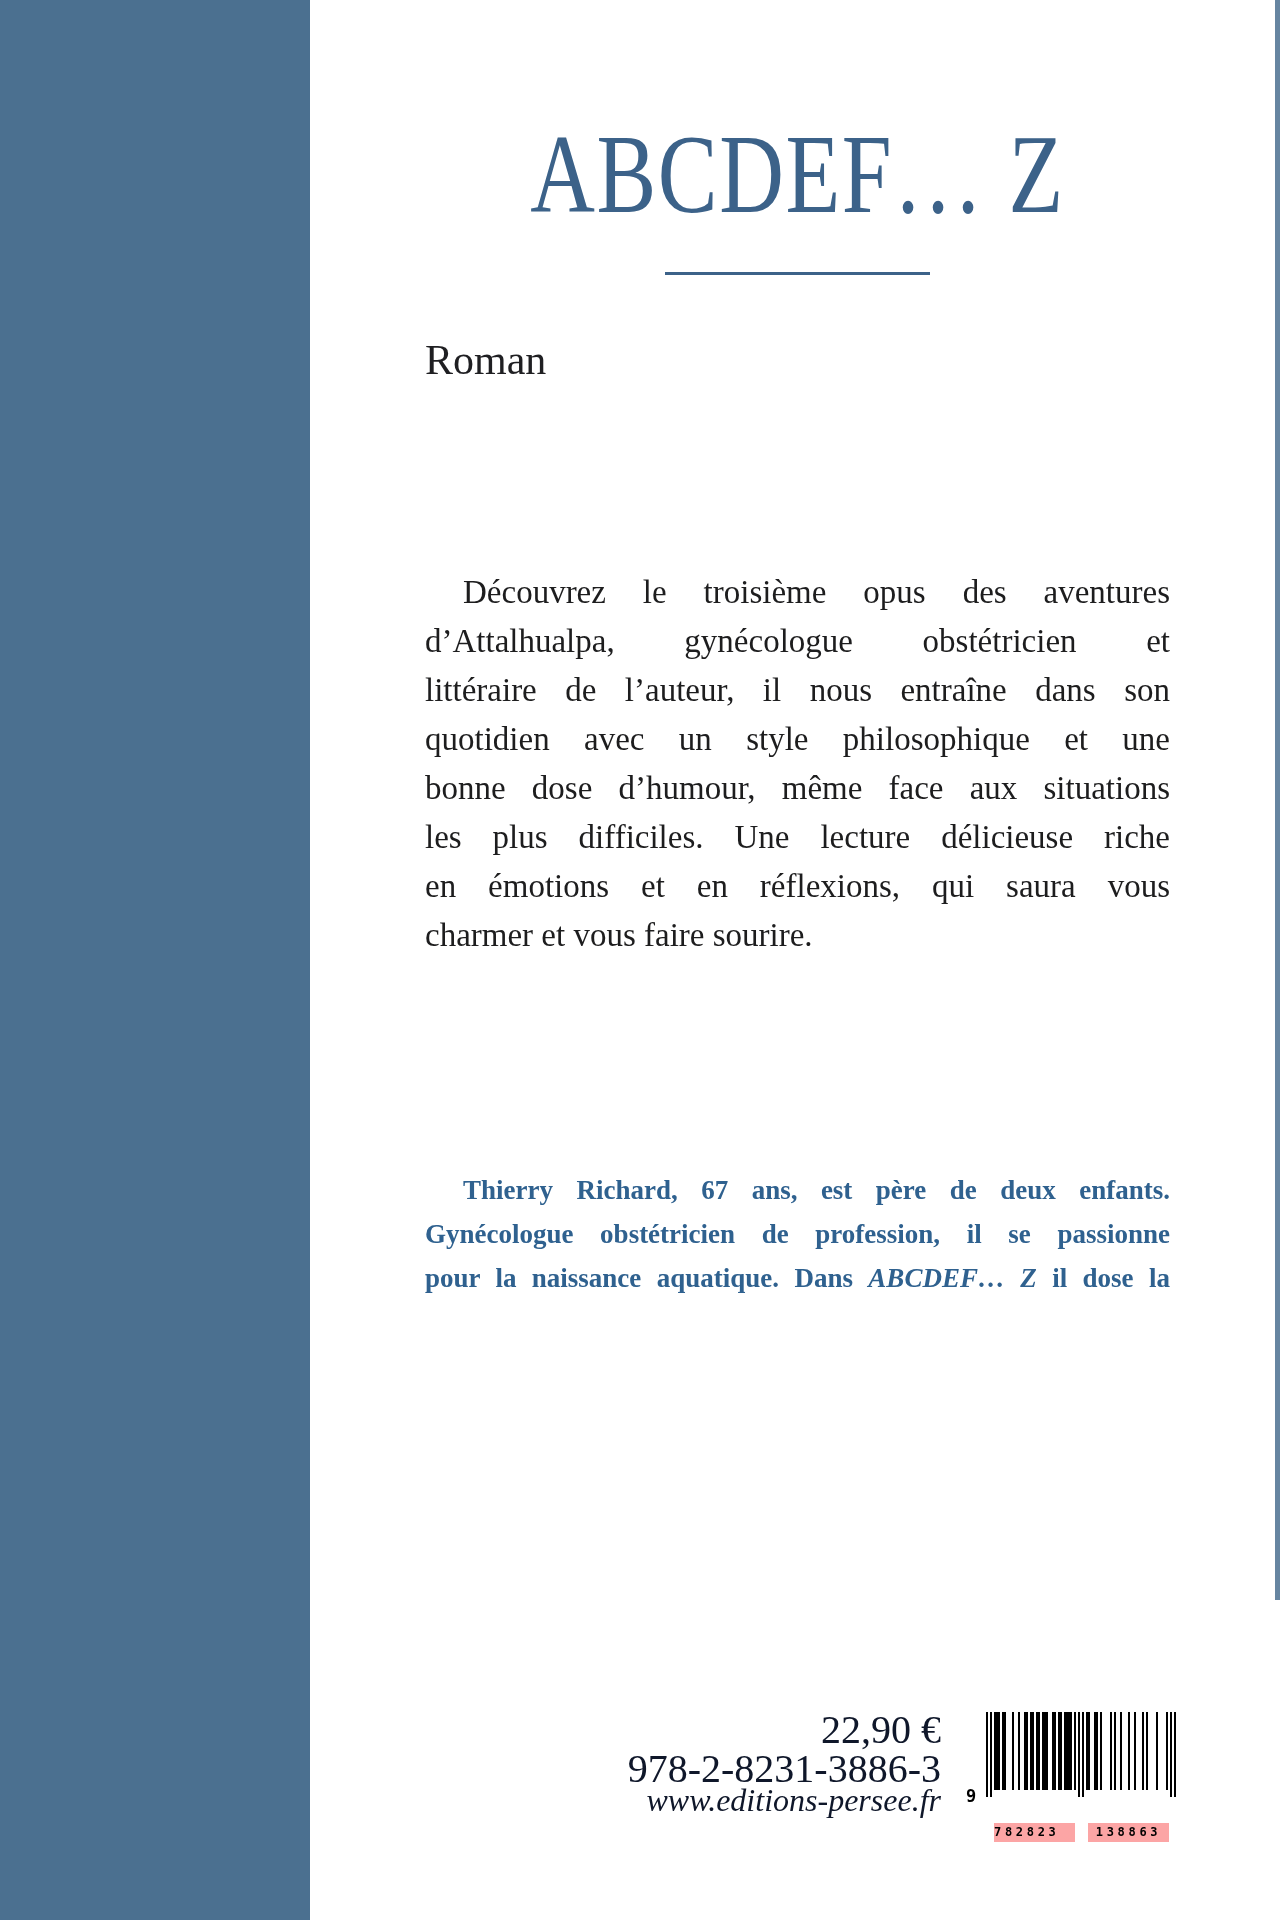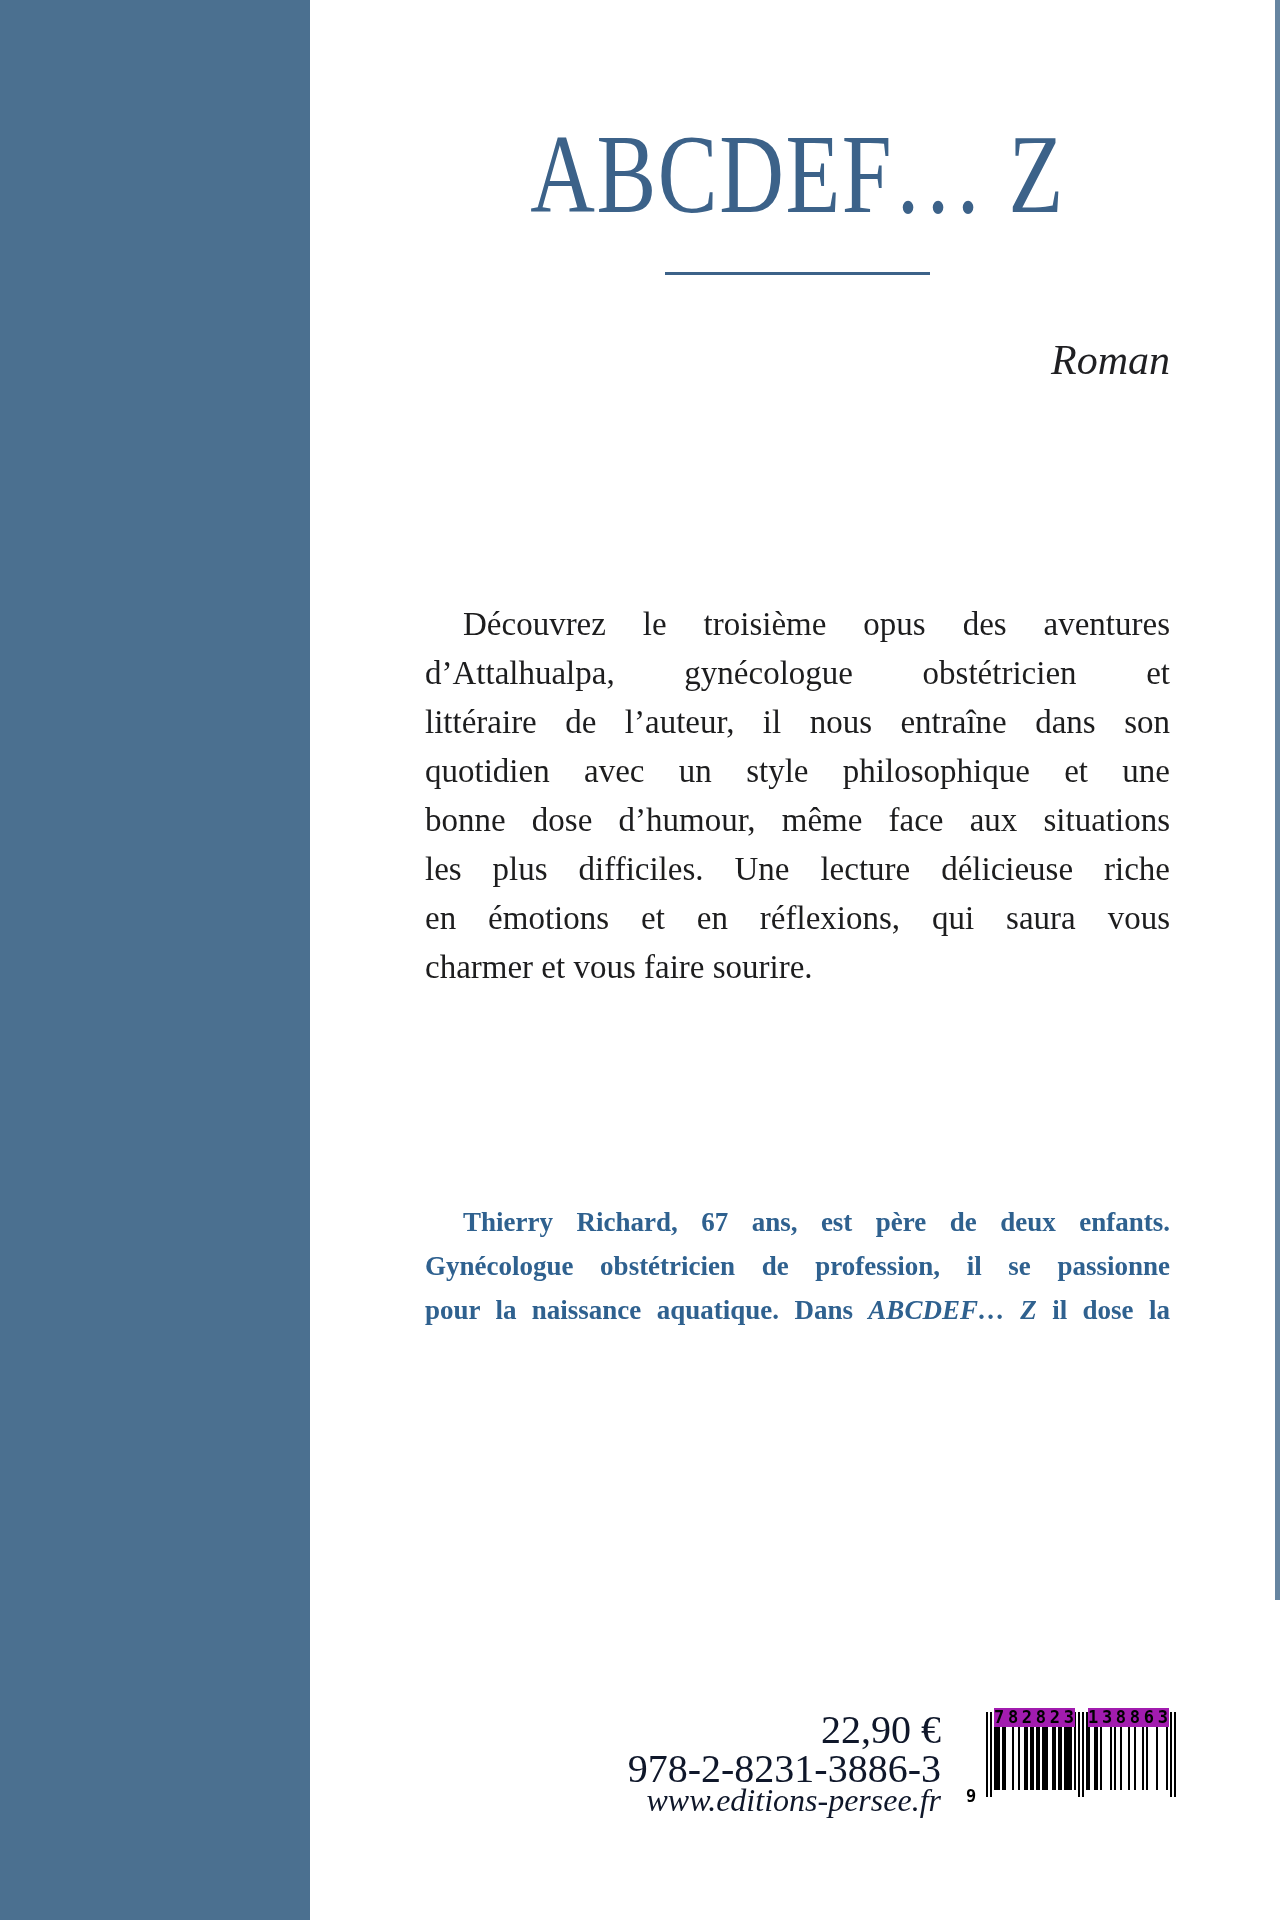--- a/index.html
+++ b/index.html
@@ -21,48 +21,48 @@
     top:118px;height:112px;line-height:112px;text-align:center;
     color:var(--title-blue,#3c6289);
     font-size:112px;letter-spacing:2px;white-space:nowrap;
     transform:scaleX(.8);transform-origin:center;
   }
   .divider{
     position:absolute;left:665px;top:272px;width:265px;height:3px;
     background:var(--title-blue,#3c6289);
   }
   .genre{
-    top:336px;text-align:right;font-style:italic;
+    top:336px;text-align:left;
     font-size:42px;color:#1f1f22;
   }
   .synopsis{
     top:568px;font-size:33px;line-height:49px;color:var(--body-text,#1d1d1e);
   }
   .just{text-align:justify;text-align-last:justify;}
-  .indent{padding-left:38px;margin-top:32px;}
+  .indent{padding-left:38px;}
   .bio{
     top:1168px;font-size:27px;line-height:44px;font-weight:bold;
     color:var(--bio-blue,#2f618f);
   }
   .ital{font-style:italic;}
   .footer{
     position:absolute;right:339px;top:1708px;text-align:right;color:#0f172a;
   }
   .price{font-size:40px;line-height:44px;}
   .isbn{font-size:40px;line-height:33px;}
   .website{font-size:32px;line-height:31px;font-style:italic;}
   .barcode{
     position:absolute;left:986px;top:1712px;width:190px;height:94px;
   }
   .bar{position:absolute;top:0;width:2px;height:78px;background:#000;}
   .bar.guard{height:85px;}
   .bc-digits{
-    position:absolute;top:1708px;height:19px;background:#a21caf;
+    position:absolute;top:1823px;height:19px;background:#fca5a5;
     font-family:"DejaVu Sans Mono","Liberation Mono",monospace;
-    font-weight:bold;font-size:17px;line-height:19px;color:#000;
+    font-weight:bold;font-size:12px;line-height:19px;color:#000;
     letter-spacing:3.7px;white-space:nowrap;overflow:hidden;
   }
   .bc-left{left:994px;width:81px;}
   .bc-right{left:1088px;width:81px;text-align:center;}
   .bc-prefix{
     position:absolute;left:966px;top:1787px;height:19px;
     font-family:"DejaVu Sans Mono","Liberation Mono",monospace;
     font-weight:bold;font-size:17px;line-height:19px;color:#000;
   }
 </style>

